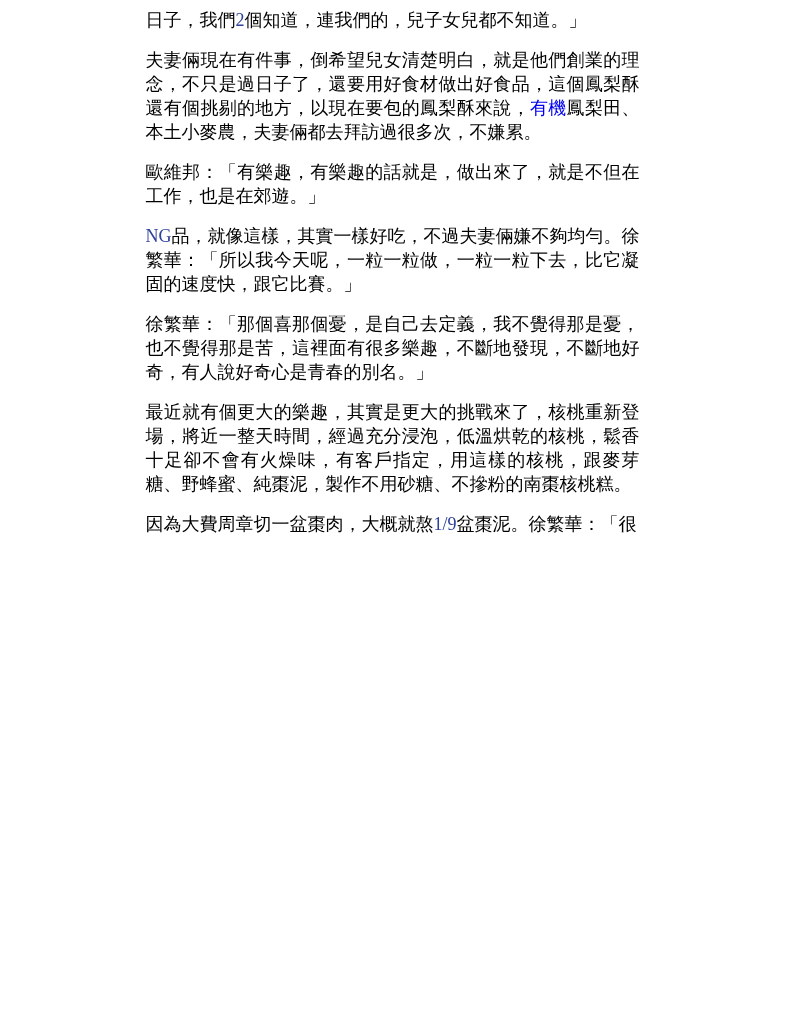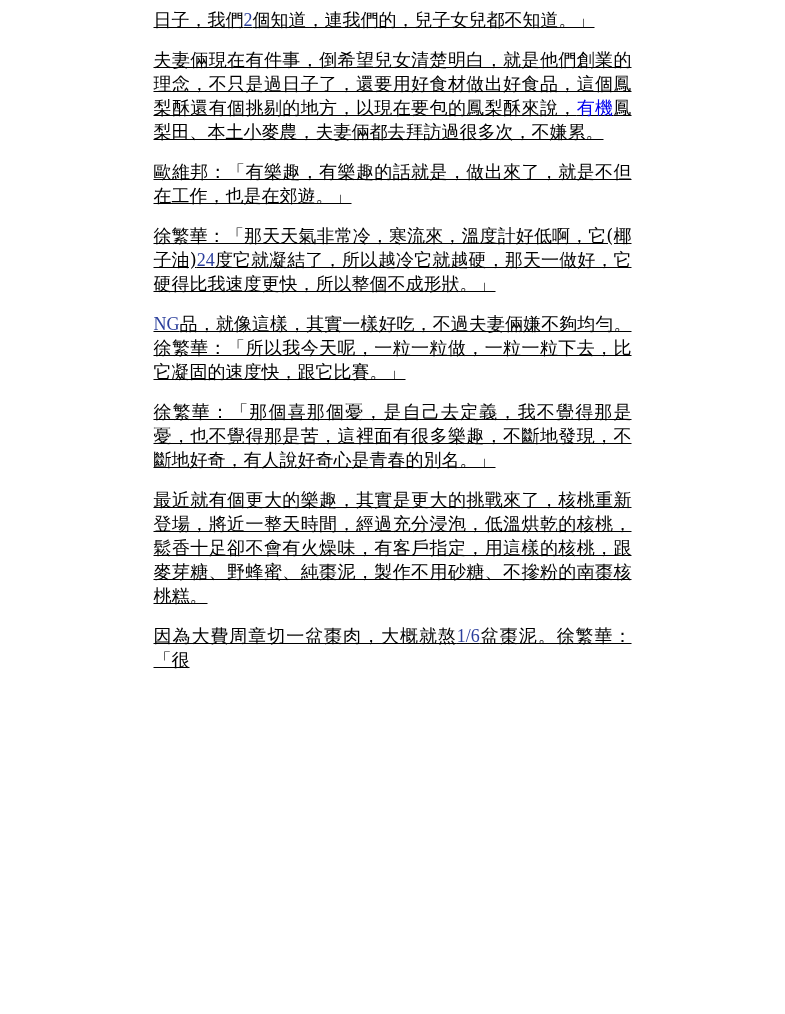--- a/index.html
+++ b/index.html
@@ -17,22 +17,21 @@
     margin: 0 auto;
     padding-top: 8px;
     font-family: "DejaVu Serif", "Liberation Serif", serif;
     font-size: 18px;
     line-height: 24px;
     color: var(--text-color, #000000);
     text-align: justify;
     letter-spacing: 0;
   }
   .content p {
-    margin: 16px 8px;
-    text-decoration: underline;
+    margin: 16px 0;
   }
   .content p:first-child {
     margin-top: 0;
   }
   a.inline-link {
     color: var(--link-color, #0000ee);
     text-decoration: none;
     cursor: pointer;
   }
   .latin {
@@ -45,25 +44,24 @@
 
 <div class="content">
 
   <p><span class="seg">日子，我們<span class="latin">2</span>個知道，連我們的，兒子女兒都不知道。」</span></p>
 
   <p><span class="seg">夫妻倆現在有件事，倒希望兒女清楚明白，就是他們創業的理念，不只是過日子了，還要用好食材做出好食品，這個鳳梨酥還有個挑剔的地方，以現在要包的鳳梨酥來說，</span><a class="inline-link" href="#">有機</a><span class="seg">鳳梨田、本土小麥農，夫妻倆都去拜訪過很多次，不嫌累。</span></p>
 
   <p><span class="seg">歐維邦：「有樂趣，有樂趣的話就是，做出來了，就是不但在工作，也是在郊遊。」</span></p>
 
 
-  <p><span class="seg">徐繁華：「那天天氣非常冷，寒流來，溫度計好低啊，它(椰子油)<span class="latin">24</span>度它就凝結了，所以越冷它就越硬，那天一做好，它硬得比我速度更快，所以整個不成形狀。」</span></p>
 
   <p><span class="seg"><span class="latin">NG</span>品，就像這樣，其實一樣好吃，不過夫妻倆嫌不夠均勻。徐繁華：「所以我今天呢，一粒一粒做，一粒一粒下去，比它凝固的速度快，跟它比賽。」</span></p>
 
 
   <p><span class="seg">徐繁華：「那個喜那個憂，是自己去定義，我不覺得那是憂，也不覺得那是苦，這裡面有很多樂趣，不斷地發現，不斷地好奇，有人說好奇心是青春的別名。」</span></p>
 
   <p><span class="seg">最近就有個更大的樂趣，其實是更大的挑戰來了，核桃重新登場，將近一整天時間，經過充分浸泡，低溫烘乾的核桃，鬆香十足卻不會有火燥味，有客戶指定，用這樣的核桃，跟麥芽糖、野蜂蜜、純棗泥，製作不用砂糖、不摻粉的南棗核桃糕。</span></p>
 
 
-  <p><span class="seg">因為大費周章切一盆棗肉，大概就熬<span class="latin">1/6</span>盆棗泥。徐繁華：「很</span></p>
+  <p><span class="seg">因為大費周章切一盆棗肉，大概就熬<span class="latin">1/9</span>盆棗泥。徐繁華：「很</span></p>
 
 </div>
 
 </body></html>

